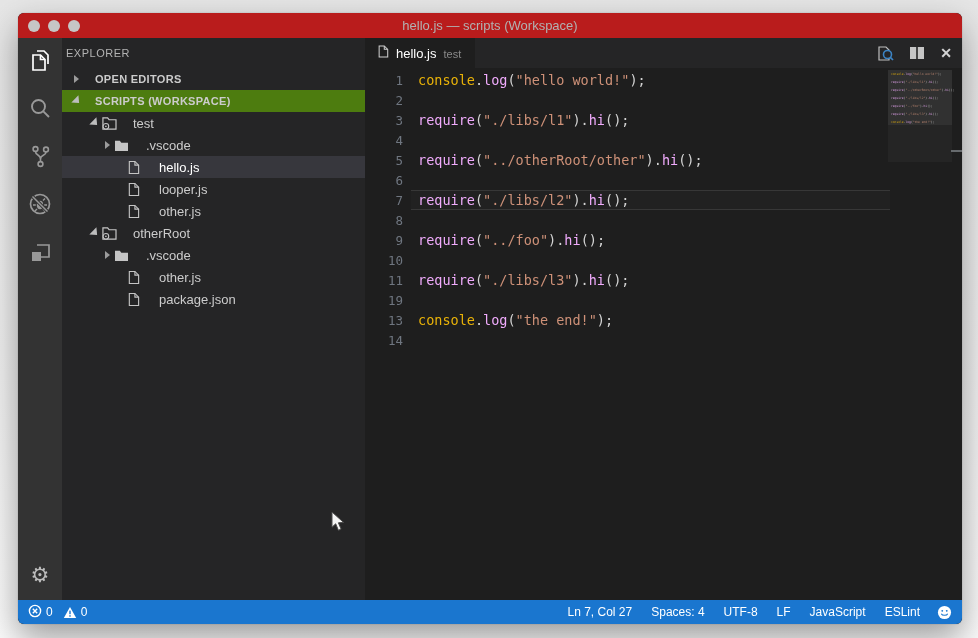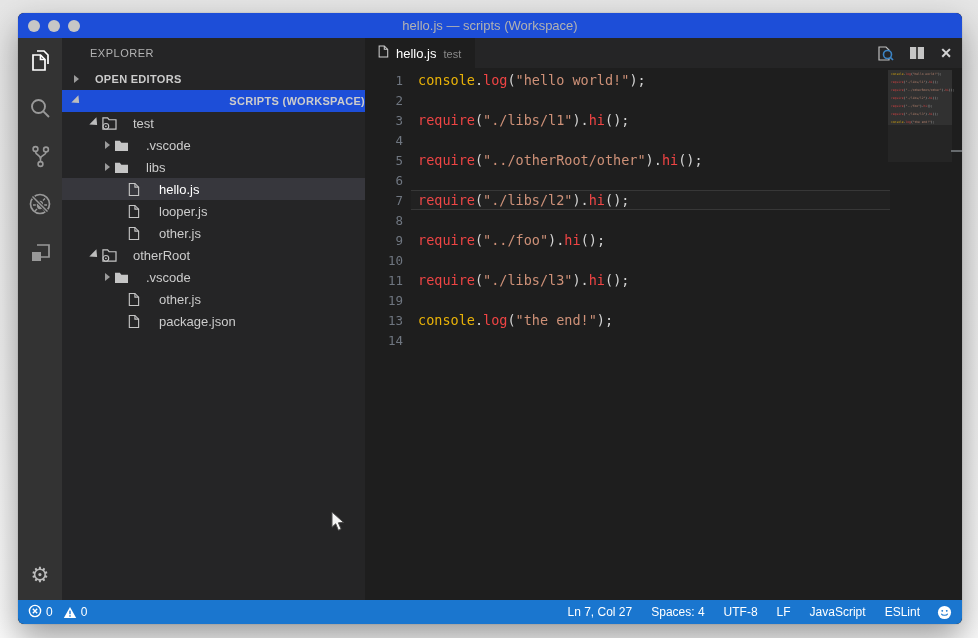--- a/index.html
+++ b/index.html
@@ -11,21 +11,21 @@
   }
   .window {
     position:absolute; left:18px; top:13px; width:944px; height:611px;
     border-radius:6px; overflow:hidden;
     box-shadow:0 14px 34px rgba(0,0,0,0.38), 0 0 1px rgba(0,0,0,0.5);
     background:#1e1e1e;
     display:flex; flex-direction:column;
   }
   
   .titlebar {
-    height:25px; background:#1d4ed8; flex:0 0 25px;
+    height:25px; background:#b91c1c; flex:0 0 25px;
     display:flex; align-items:center; position:relative;
   }
   .traffic { display:flex; gap:8px; margin-left:10px; }
   .traffic span { width:12px; height:12px; border-radius:50%; background:#c6c6c6; display:block; }
   .win-title {
     position:absolute; left:0; right:0; text-align:center;
     color:#b2b2b2; font-size:13px; pointer-events:none;
   }
   
   .main { flex:1; display:flex; min-height:0; }
@@ -40,26 +40,26 @@
     color:#bdbdbd; font-size:21px; line-height:22px; cursor:pointer;
     font-family:"DejaVu Sans", sans-serif;
   }
   
   .sidebar {
     width:303px; flex:0 0 303px; background:#252526;
     display:flex; flex-direction:column; font-size:13px; color:#cccccc;
   }
   .sidebar-title {
     height:30px; flex:0 0 30px; display:flex; align-items:center;
-    padding-left:28px; font-size:11px; letter-spacing:.5px; color:#b3b3b3;
+    padding-left:4px; font-size:11px; letter-spacing:.5px; color:#b3b3b3;
   }
   .tree { flex:1; overflow:hidden; }
   .row { height:22px; display:flex; align-items:center; cursor:pointer; white-space:nowrap; }
   .row.section { font-weight:bold; font-size:11px; letter-spacing:.3px; color:#cccccc; padding-left:8px; }
-  .row.section.hl { background:#1d4ed8;justify-content:space-between; }
+  .row.section.hl { background:#4d7c0f; }
   .row.selected { background:#37373d; color:#ffffff; }
   .twistie { width:13px; height:10px; display:inline-flex; align-items:center; justify-content:center; flex:0 0 13px; }
   .twistie i { display:block; width:0; height:0; }
   .twistie .col { border-left:5px solid #9b9b9b; border-top:4px solid transparent; border-bottom:4px solid transparent; }
   .twistie .exp { border-left:6px solid #bdbdbd; border-top:5px solid transparent; border-bottom:5px solid transparent; transform:rotate(45deg); }
   .t-icon { width:20px; display:inline-flex; align-items:center; justify-content:flex-start; flex:0 0 20px; }
   .row .lbl { margin-left:12px; }
   .ind1 { padding-left:26px; }
   .ind2 { padding-left:39px; }
   .ind2f { padding-left:52px; } 
@@ -79,21 +79,21 @@
   .codearea { position:absolute; left:0; top:2px; right:0; }
   .cline { height:20px; display:flex; align-items:center; position:relative; }
   .cline .num { width:38px; flex:0 0 38px; text-align:right; color:#6f7680; font-size:12.5px; }
   .cline .code { margin-left:15px; white-space:pre; }
   .cline.current::before {
     content:""; position:absolute; left:46px; right:72px; top:0; bottom:0;
     border-top:1px solid rgba(255,255,255,0.10); border-bottom:1px solid rgba(255,255,255,0.10);
     background:rgba(255,255,255,0.015); pointer-events:none;
   }
   .tk-teal { color:#eab308; }
-  .tk-fn   { color:#ef4444; }
+  .tk-fn   { color:#f0abfc; }
   .tk-str  { color:#ce9178; }
   .tk-p    { color:#d4d4d4; }
   .minimap {
     position:absolute; top:2px; right:10px; width:64px; height:92px;
     background:rgba(255,255,255,0.035); cursor:pointer;
   }
   .minimap .slider { position:absolute; left:0; right:0; top:0; height:55px; background:rgba(255,255,255,0.06); }
   .minimap .mm-lines { position:absolute; left:3px; top:2px; font-size:3px; line-height:4px; white-space:pre; opacity:.85; }
   .ruler-mark { position:absolute; right:0; width:11px; height:2px; top:82px; background:#666a6d; }
   
@@ -206,31 +206,20 @@
           <div class="row ind2">
             <span class="twistie">
               <i class="col"></i>
             </span>
             <span class="t-icon">
               <svg width="15" height="13" viewBox="0 0 16 14">
                 <path d="M1 2 h5.2 l1.6 2 H15 v9 H1 Z" fill="#c5c5c5"></path>
               </svg>
             </span>
             <span class="lbl">.vscode</span>
-          </div>
-          <div class="row ind2">
-            <span class="twistie">
-              <i class="col"></i>
-            </span>
-            <span class="t-icon">
-              <svg width="15" height="13" viewBox="0 0 16 14">
-                <path d="M1 2 h5.2 l1.6 2 H15 v9 H1 Z" fill="#c5c5c5"></path>
-              </svg>
-            </span>
-            <span class="lbl">libs</span>
           </div>
           <div class="row ind2f selected">
             <span class="twistie"></span>
             <span class="t-icon">
               <svg width="13" height="15" viewBox="0 0 14 16">
                 <path d="M2.5 1.5 h6 l4 4 v9 h-10 Z" fill="none" stroke="#c5c5c5" stroke-width="1.2"></path>
                 <path d="M8.5 1.5 v4 h4" fill="none" stroke="#c5c5c5" stroke-width="1.2"></path>
               </svg>
             </span>
             <span class="lbl">hello.js</span>

